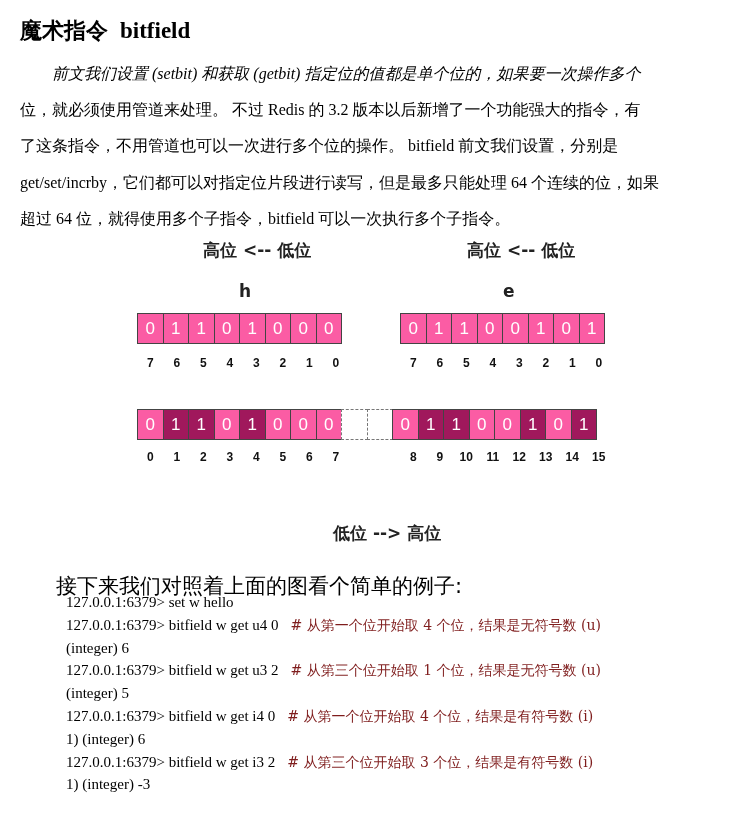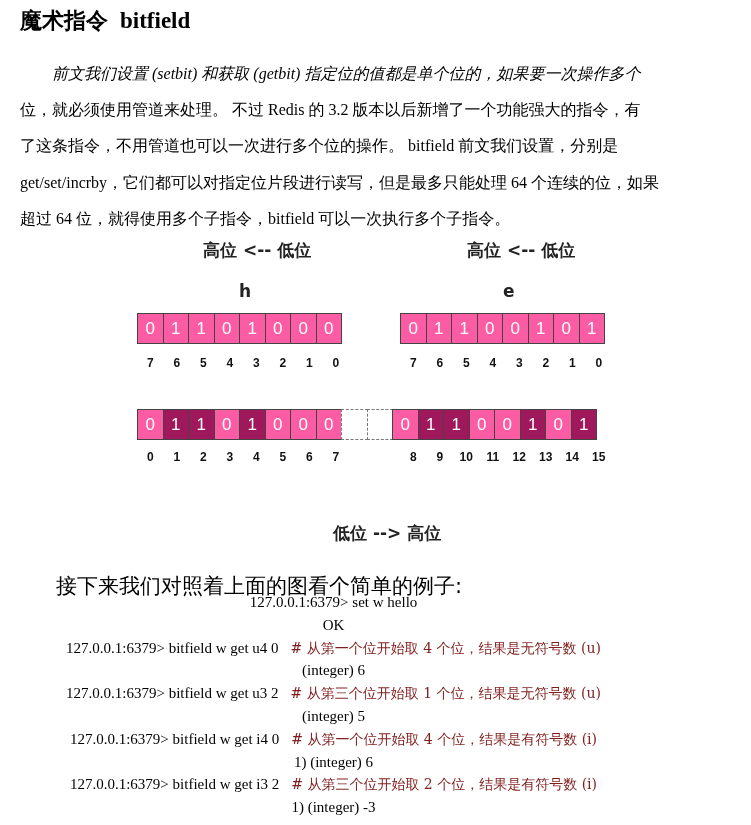--- a/index.html
+++ b/index.html
@@ -1,20 +1,20 @@
 <!DOCTYPE html>
 <html><head>
   <meta charset="utf-8">
   <style>
     * { margin: 0; padding: 0; box-sizing: border-box; }
     html, body { width: 751px; height: 825px; background: #ffffff; overflow: hidden; }
     body { position: relative; font-family: "Liberation Serif", "DejaVu Serif", serif; color: #000; }
 
     .title {
-      position: absolute; left: 20px; top: 6px;
+      position: absolute; left: 20px; top: 16px;
       font-size: 22px; font-weight: bold; letter-spacing: 0px;
       font-family: "DejaVu Sans", sans-serif;
     }
     .title .latin { font-family: "Liberation Serif", serif; font-size: 23px; margin-left: 12px; }
 
     .para {
       position: absolute; left: 20px; top: 56px; width: 712px;
       font-size: 16px; line-height: 36.2px; text-align: justify;
     }
     .para span.line { display: block; white-space: nowrap; }
@@ -46,21 +46,20 @@
 
     .intro {
       position: absolute; left: 56px; top: 548px;
       font-size: 21px; font-family: "DejaVu Sans", sans-serif; font-weight: normal; margin-top: 24px;
     }
 
     .code {
       position: absolute; left: 66px; top: 591px;
       font-size: 15px; line-height: 22.8px;
       font-family: "Liberation Serif", serif;
-      text-align: center;
     }
     .code .row { white-space: nowrap; }
     .code .comment { color: #7f1d1d; margin-left: 12px; font-family: "DejaVu Serif", serif; font-size: 14px; }
   </style>
 </head>
 <body>
 
 <h1 class="title">
   <span>魔术指令</span><span class="latin">bitfield</span>
 </h1>
@@ -163,22 +162,21 @@
     <div class="idx">15</div>
   </div>
 
   <div class="diagram-label" style="left:333px; top:490px;margin-top:32px;">低位 --&gt; 高位</div>
 </div>
 
 <div class="intro">接下来我们对照着上面的图看个简单的例子:</div>
 
 <div class="code">
   <div class="row"><span>127.0.0.1:6379&gt; set w hello</span></div>
-  <div class="row"><span>OK</span></div>
   <div class="row"><span>127.0.0.1:6379&gt; bitfield w get u4 0</span><span class="comment"># 从第一个位开始取 4 个位，结果是无符号数 (u)</span></div>
   <div class="row"><span>(integer) 6</span></div>
   <div class="row"><span>127.0.0.1:6379&gt; bitfield w get u3 2</span><span class="comment"># 从第三个位开始取 1 个位，结果是无符号数 (u)</span></div>
   <div class="row"><span>(integer) 5</span></div>
   <div class="row"><span>127.0.0.1:6379&gt; bitfield w get i4 0</span><span class="comment"># 从第一个位开始取 4 个位，结果是有符号数 (i)</span></div>
   <div class="row"><span>1) (integer) 6</span></div>
-  <div class="row"><span>127.0.0.1:6379&gt; bitfield w get i3 2</span><span class="comment"># 从第三个位开始取 2 个位，结果是有符号数 (i)</span></div>
+  <div class="row"><span>127.0.0.1:6379&gt; bitfield w get i3 2</span><span class="comment"># 从第三个位开始取 3 个位，结果是有符号数 (i)</span></div>
   <div class="row"><span>1) (integer) -3</span></div>
 </div>
 
 </body></html>

